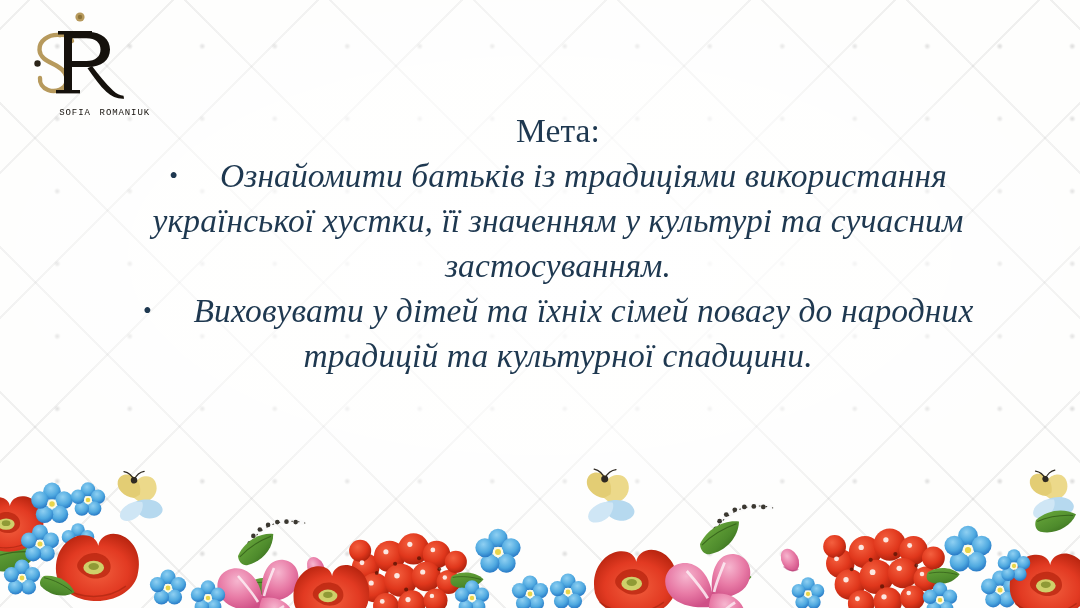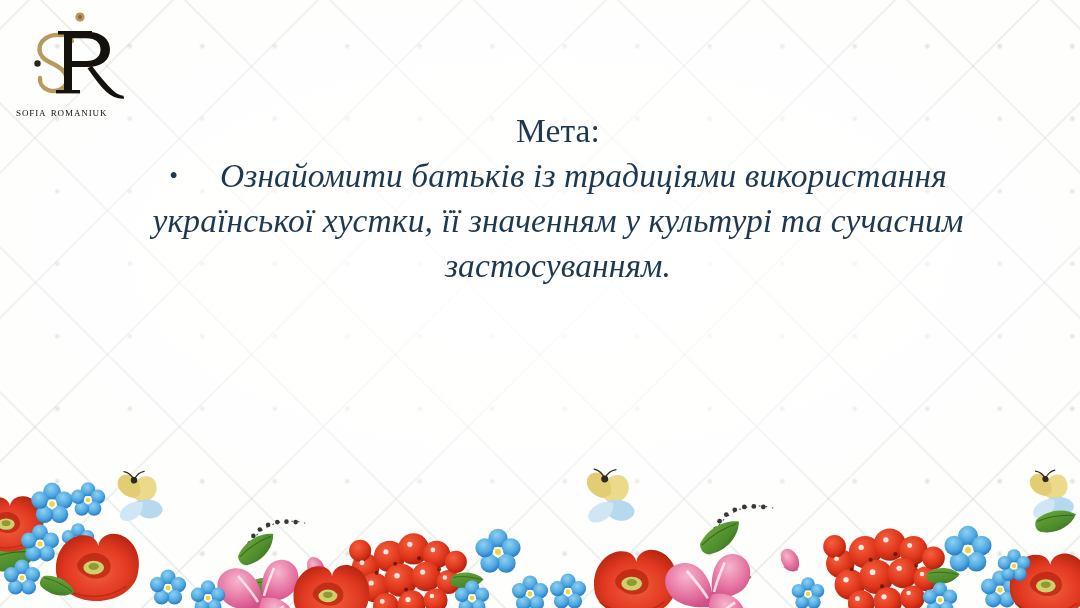--- a/index.html
+++ b/index.html
@@ -74,22 +74,22 @@
     left: 0;
     top: 0;
     width: 150px;
     height: 95px;
   }
   .logo-name {
     position: absolute;
     left: 8px;
     top: 94px;
     width: 134px;
-    text-align: left;
-    font-family: Liberation Serif, serif;
+    text-align: right;
+    font-family: Liberation Mono, monospace;
     font-size: 13.2px;
     letter-spacing: 0.9px;
     color: #15110c;
     font-variant: small-caps;
     text-transform: lowercase;
     white-space: nowrap;
   }
 
   
   .content {
@@ -164,20 +164,21 @@
         <path d="M84 56 c7 9 13.5 17.5 21 24.5 c3.5 3.2 7 5 10.5 5.2 l0.6 3.1
                  c-6.6 0.4 -12.4 -2 -17.8 -7 C92 76 86 67.5 79.5 58.2 z"></path>
       </g>
     </svg>
     <div class="logo-name">Sofia Romaniuk</div>
   </div>
 
   <div class="content">
     <span class="heading">Мета:</span>
     <span class="para"><span class="bullet-dot">•</span><span class="gap"></span><span>Ознайомити батьків із традиціями використання української хустки, її значенням у культурі та сучасним застосуванням.</span></span>
+    <span class="para"><span class="bullet-dot">•</span><span class="gap"></span><span>Виховувати у дітей та їхніх сімей повагу до народних традицій та культурної спадщини.</span></span>
   </div>
 
   <svg class="floral" viewBox="0 0 1080 160" preserveAspectRatio="none">
     <defs>
       <radialGradient id="poppy" cx="50%" cy="55%" r="60%">
         <stop offset="0%" stop-color="#f25f3e"></stop>
         <stop offset="62%" stop-color="#e23a22"></stop>
         <stop offset="100%" stop-color="#b7240f"></stop>
       </radialGradient>
       <radialGradient id="berry" cx="38%" cy="33%" r="72%">

